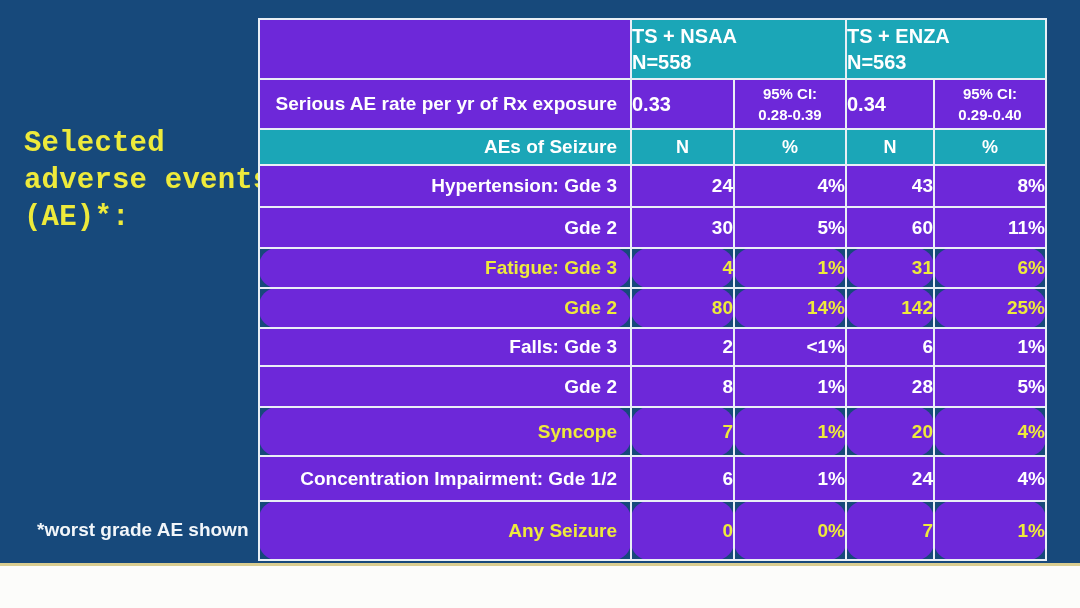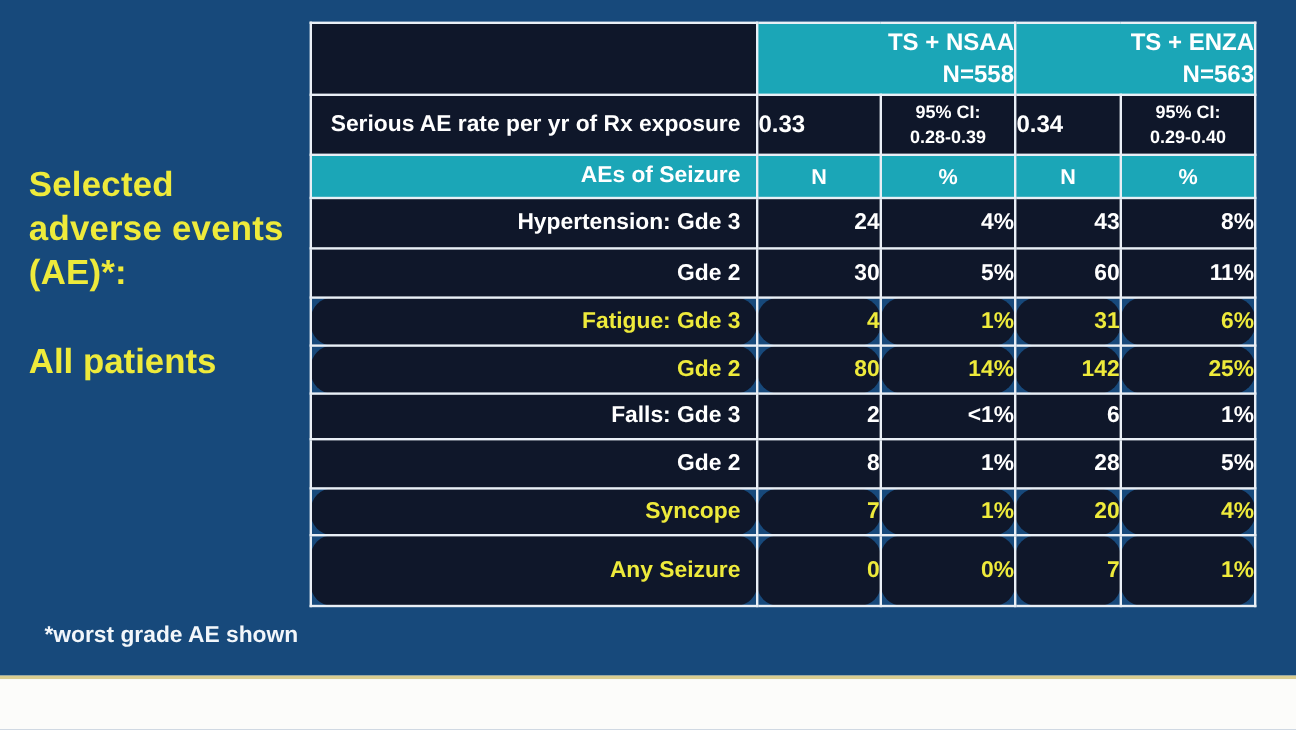--- a/index.html
+++ b/index.html
@@ -5,30 +5,30 @@
   * { margin:0; padding:0; box-sizing:border-box; }
   html,body { width:1080px; height:608px; overflow:hidden; }
   body { font-family:"Liberation Sans", sans-serif; }
   .canvas { position:relative; width:1080px; height:608px; background:#fcfcfa; }
 
   
   .slide { position:absolute; left:0; top:0; width:1080px; height:563px; background:#17497b; }
   .gold-line { position:absolute; left:0; top:563px; width:1080px; height:3px; background:#dacd90; }
 
   
-  .title { position:absolute; left:24px; top:136px; color:#eeea3b; font-size:29px; font-weight:bold; line-height:37px; letter-spacing:0.2px; }
+  .title { position:absolute; left:24px; top:125px; color:#eeea3b; font-size:29px; font-weight:bold; line-height:37px; letter-spacing:0.2px;font-family:Liberation Mono, monospace; }
   .subtitle { position:absolute; left:24px; top:284px; color:#eeea3b; font-size:29px; font-weight:bold; line-height:37px; }
   .footnote { position:absolute; left:22px; top:519px; color:#f2f6fa; font-size:19px; font-weight:bold;margin-left:15px; }
 
   
   table.ae { position:absolute; left:258px; top:18px; width:787px; border-collapse:collapse; table-layout:fixed; }
   table.ae td { border:2px solid #e9eff6; color:#ffffff; font-weight:bold; vertical-align:middle; }
-  td.navy { background:#0f172a; }
+  td.navy { background:#6d28d9; }
   td.teal { background:#1ba6b7; }
-  td.grp { text-align:right; font-size:20px; line-height:26px; }
+  td.grp { text-align:left; font-size:20px; line-height:26px; }
   td.lbl { text-align:right; padding-right:13px; font-size:19px; }
   td.num { text-align:right; font-size:19px; }
   td.rate { font-size:20px; }
   td.ci  { text-align:center; font-size:15px; line-height:21px; }
   td.int-lbl { text-align:right; padding-right:13px; font-size:19px; }
   td.int-col { text-align:center; font-size:18px; }
   tr.hl td { color:#eeea3b;border-radius:18px; }
 
   
   .footer { position:absolute; left:0; top:566px; width:1080px; height:42px; background:#fcfcfa; }
@@ -40,21 +40,20 @@
 
   <div class="slide">
 
     <div class="title">
       <div>Selected</div>
       <div>adverse events</div>
       <div>(AE)*:</div>
     </div>
 
     <div class="subtitle">
-      <div>All patients</div>
     </div>
 
     <div class="footnote">*worst grade AE shown</div>
 
     <table class="ae">
       <colgroup>
         <col style="width:372px">
           <col style="width:103px">
           <col style="width:112px">
           <col style="width:88px">
@@ -128,25 +127,32 @@
           <td class="navy num">6</td>
           <td class="navy num">1%</td>
         </tr>
         <tr style="height:41px">
           <td class="navy lbl">Gde 2</td>
           <td class="navy num">8</td>
           <td class="navy num">1%</td>
           <td class="navy num">28</td>
           <td class="navy num">5%</td>
         </tr>
-        <tr style="height:39px" class="hl">
+        <tr style="height:49px" class="hl">
           <td class="navy lbl">Syncope</td>
           <td class="navy num">7</td>
           <td class="navy num">1%</td>
           <td class="navy num">20</td>
+          <td class="navy num">4%</td>
+        </tr>
+        <tr style="height:45px">
+          <td class="navy lbl">Concentration Impairment: Gde 1/2</td>
+          <td class="navy num">6</td>
+          <td class="navy num">1%</td>
+          <td class="navy num">24</td>
           <td class="navy num">4%</td>
         </tr>
         <tr style="height:59px" class="hl">
           <td class="navy lbl">Any Seizure</td>
           <td class="navy num">0</td>
           <td class="navy num">0%</td>
           <td class="navy num">7</td>
           <td class="navy num">1%</td>
         </tr>
       </tbody>

